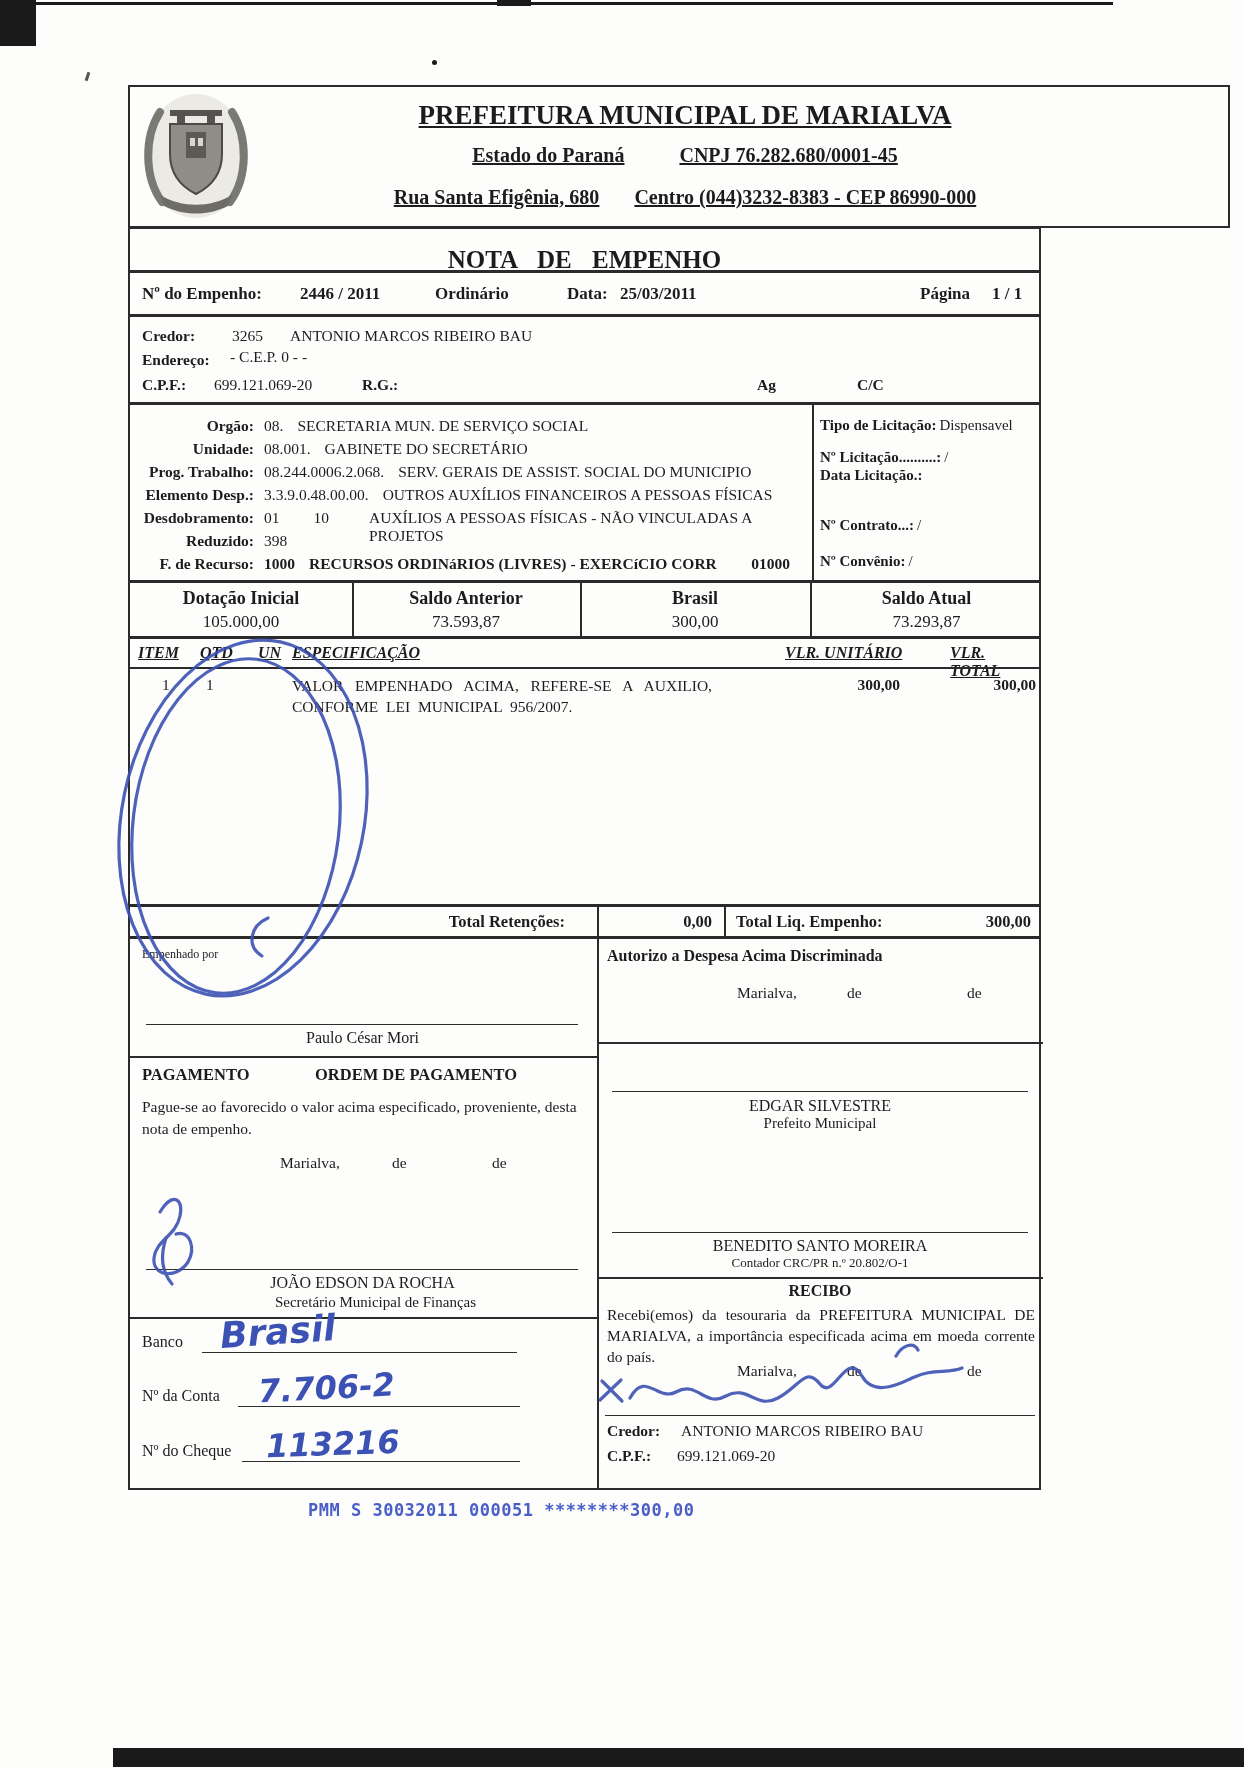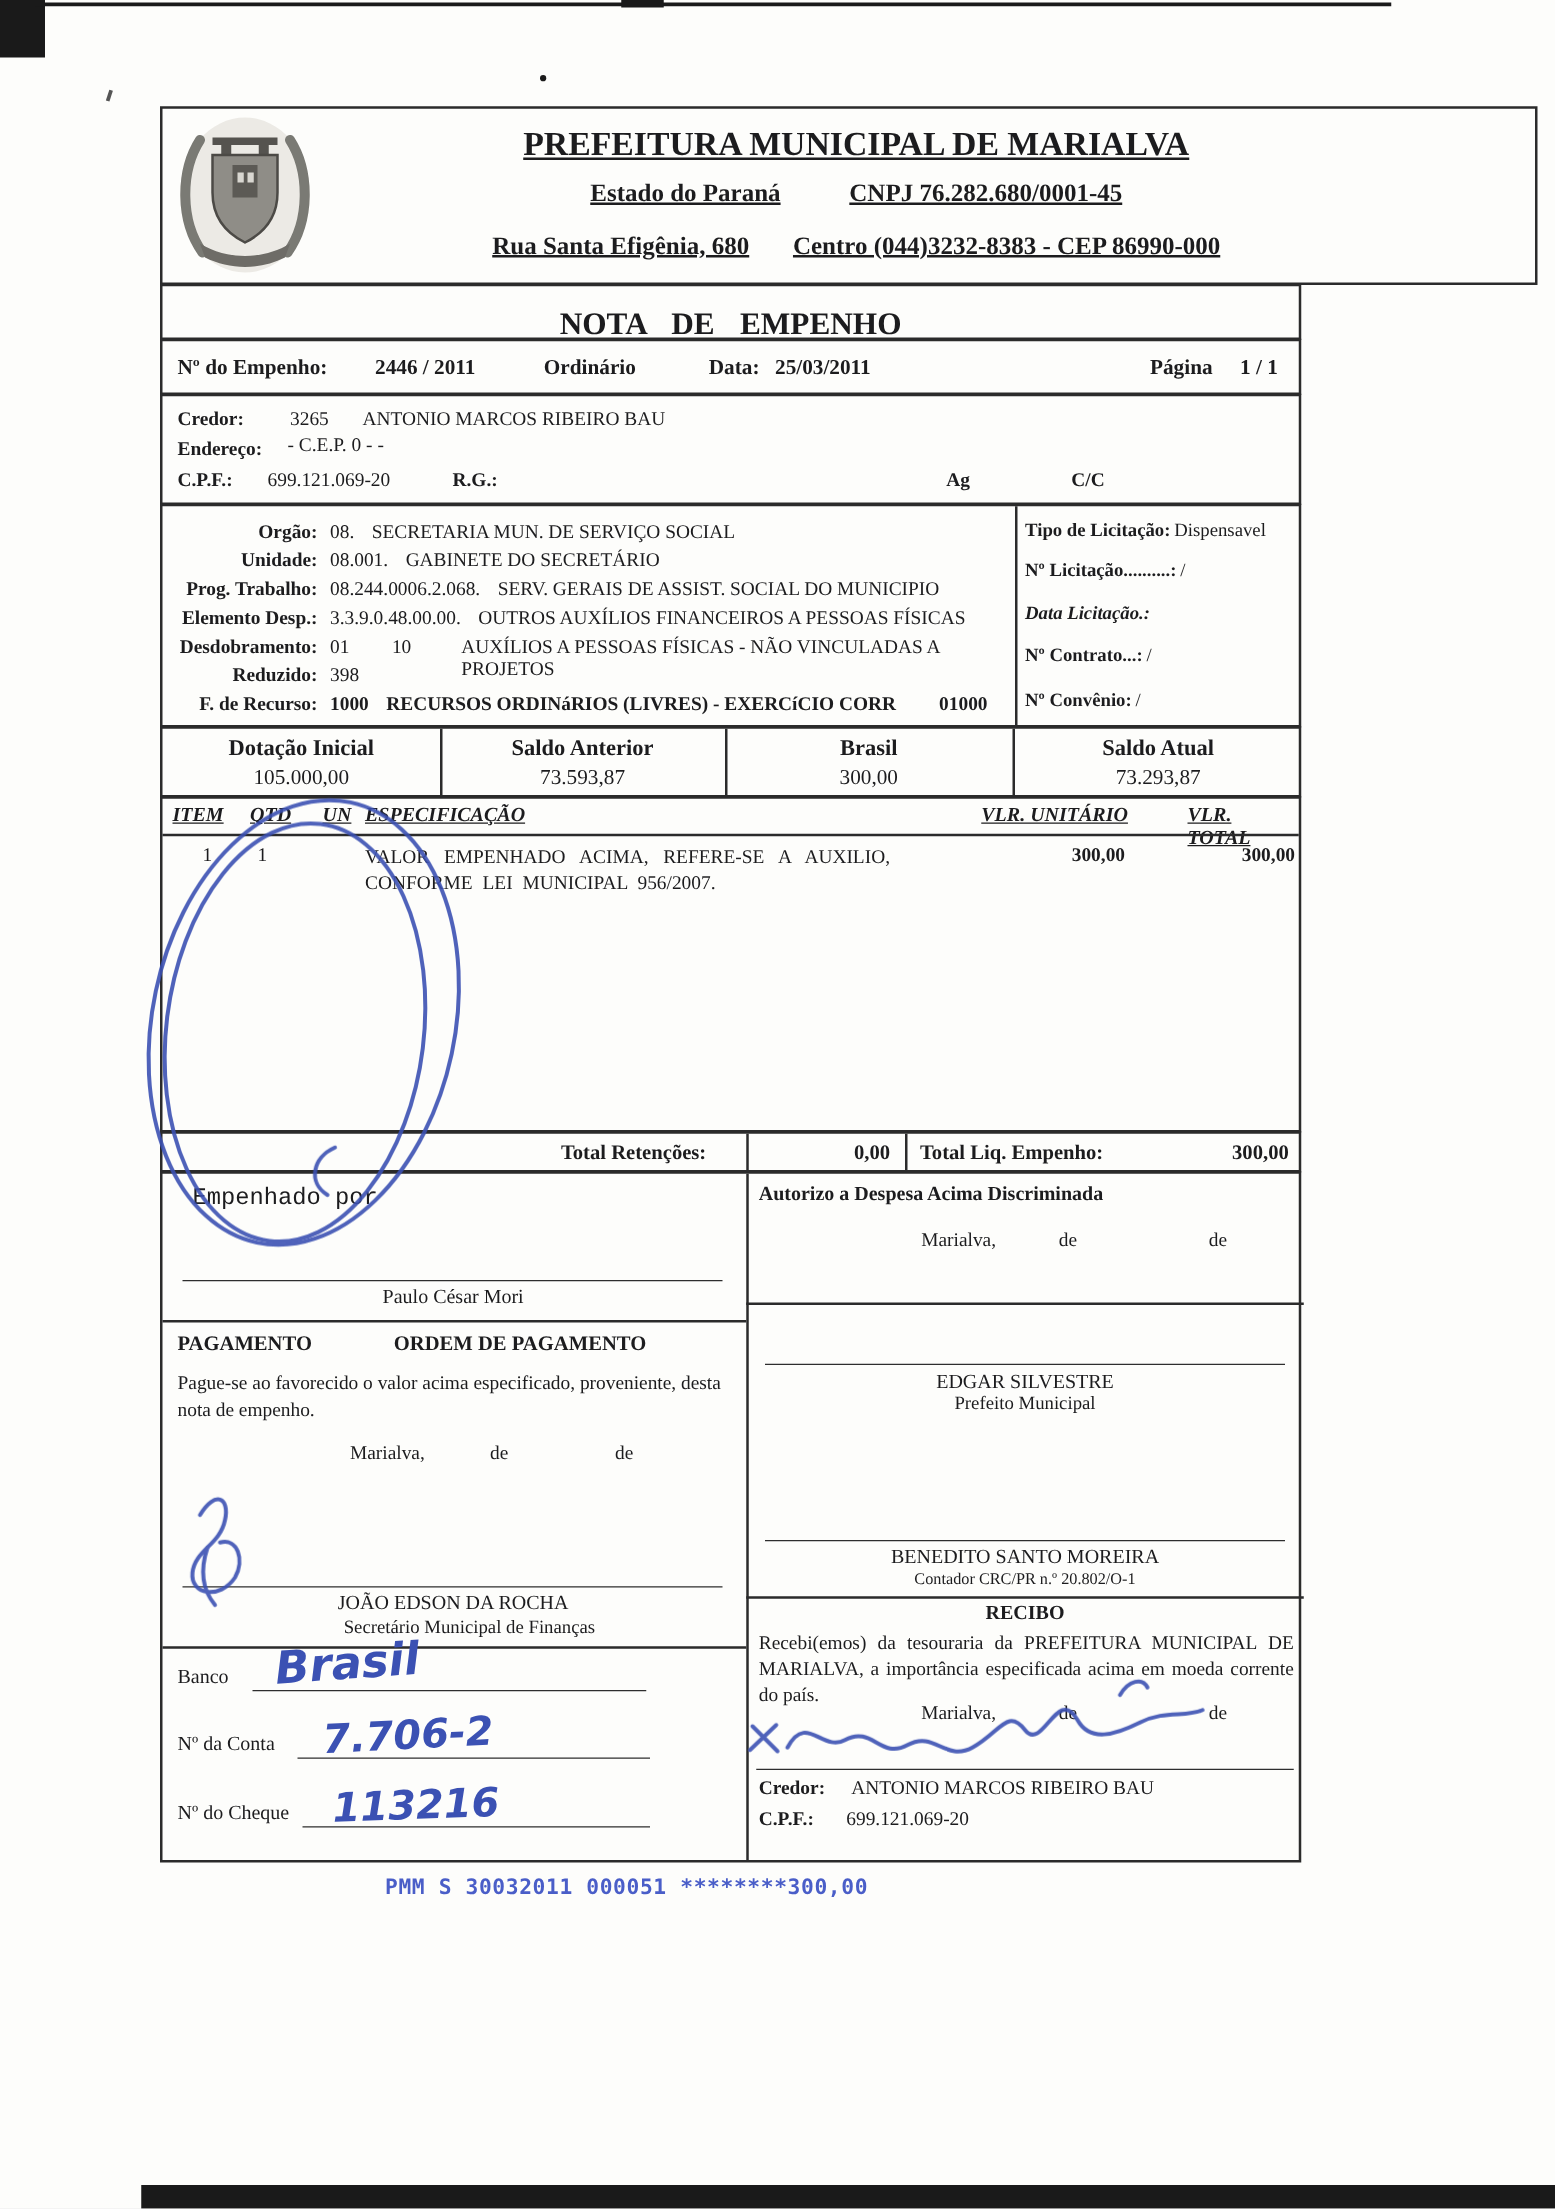--- a/index.html
+++ b/index.html
@@ -138,21 +138,21 @@
       <span class="bdesc b">RECURSOS ORDINáRIOS (LIVRES) - EXERCíCIO CORR</span>
       <span class="bextra">01000</span>
     </div>
 
     <div class="lrow" style="top:12px;">
       <span>Tipo de Licitação:</span><span class="lval">Dispensavel</span>
     </div>
     <div class="lrow" style="top:44px;">
       <span>Nº Licitação..........:</span><span class="lval">/</span>
     </div>
-    <div class="lrow" style="top:78px;font-style:italic;">
+    <div class="lrow" style="top:62px;">
       <span>Data Licitação.:</span><span class="lval"></span>
     </div>
     <div class="lrow" style="top:112px;">
       <span>Nº Contrato...:</span><span class="lval">/</span>
     </div>
     <div class="lrow" style="top:148px;">
       <span>Nº Convênio:</span><span class="lval">/</span>
     </div>
   </div>
 
@@ -194,21 +194,21 @@
     <div class="vline" style="left:594px;"></div>
     <div class="abs rt b" style="left:0; top:5px; width:460px; padding-right:25px; font-size:16.5px;">Total Retenções:</div>
     <div class="abs rt b" style="left:467px; top:5px; width:115px; font-size:16.5px;">0,00</div>
     <span class="abs b" style="left:606px; top:5px; font-size:16.5px;">Total Liq. Empenho:</span>
     <div class="abs rt b" style="left:760px; top:5px; width:147px; padding-right:6px; font-size:16.5px;">300,00</div>
   </div>
 
   <div class="box" style="left:128px; top:937px; width:913px; height:553px;">
     <div class="vline" style="left:467px;"></div>
 
-    <span class="abs" style="left:24px; top:8px; font-size:19px;font-family:Liberation Mono, monospace;">Empenhado por</span>
+    <span class="abs" style="left:12px; top:8px; font-size:12px;">Empenhado por</span>
     <div class="sline" style="left:16px; top:85px; width:432px;"></div>
     <div class="abs ctr" style="left:0; top:90px; width:465px; font-size:16px;">Paulo César Mori</div>
     <div class="hline" style="left:0; top:117px; width:467px;"></div>
     <span class="abs b" style="left:12px; top:126px; font-size:16.5px;">PAGAMENTO</span>
     <span class="abs b" style="left:185px; top:126px; font-size:16.5px;">ORDEM DE PAGAMENTO</span>
     <div class="abs" style="left:12px; top:157px; width:445px; font-size:15.5px; line-height:1.4;">Pague-se ao favorecido o valor acima especificado, proveniente, desta nota de empenho.</div>
     <span class="abs" style="left:150px; top:215px; font-size:15.5px;">Marialva,</span>
     <span class="abs" style="left:262px; top:215px; font-size:15.5px;">de</span>
     <span class="abs" style="left:362px; top:215px; font-size:15.5px;">de</span>
     <div class="sline" style="left:16px; top:330px; width:432px;"></div>

